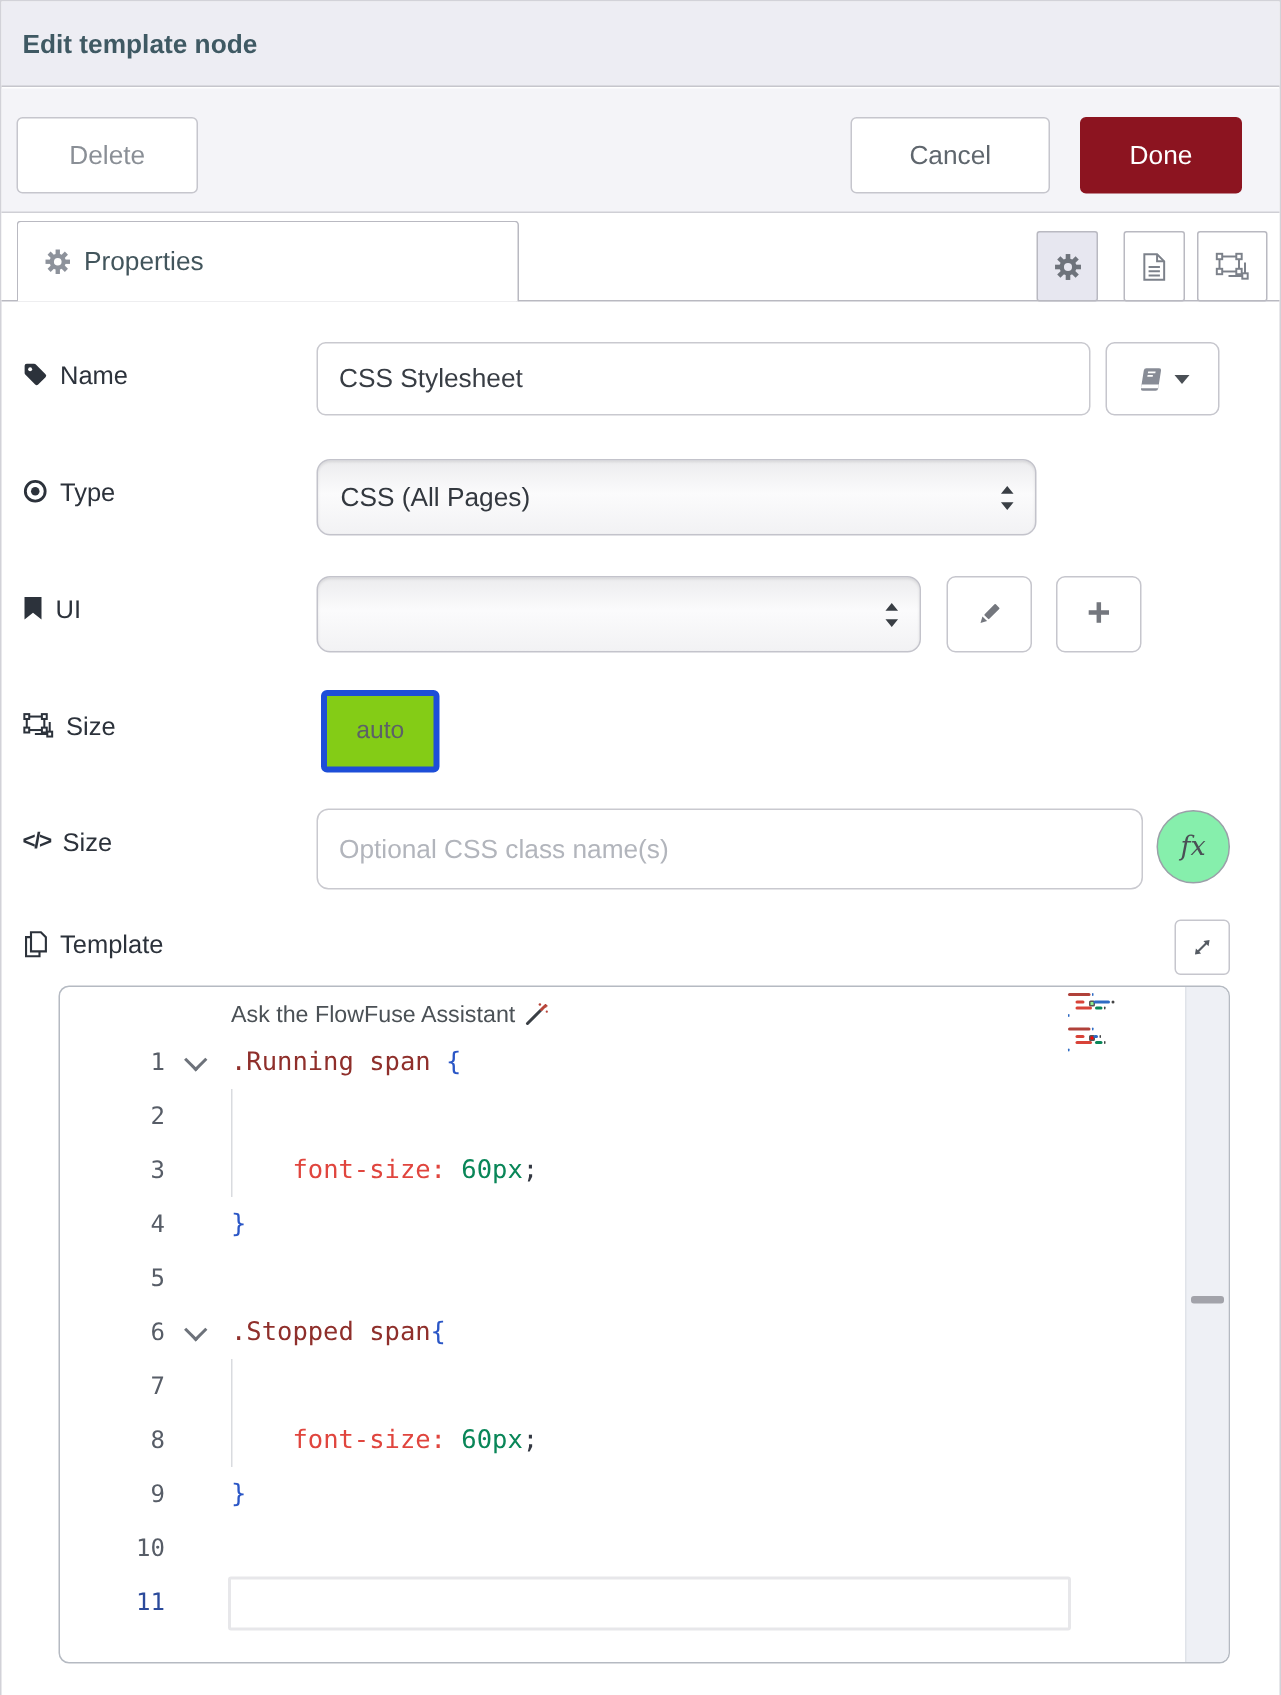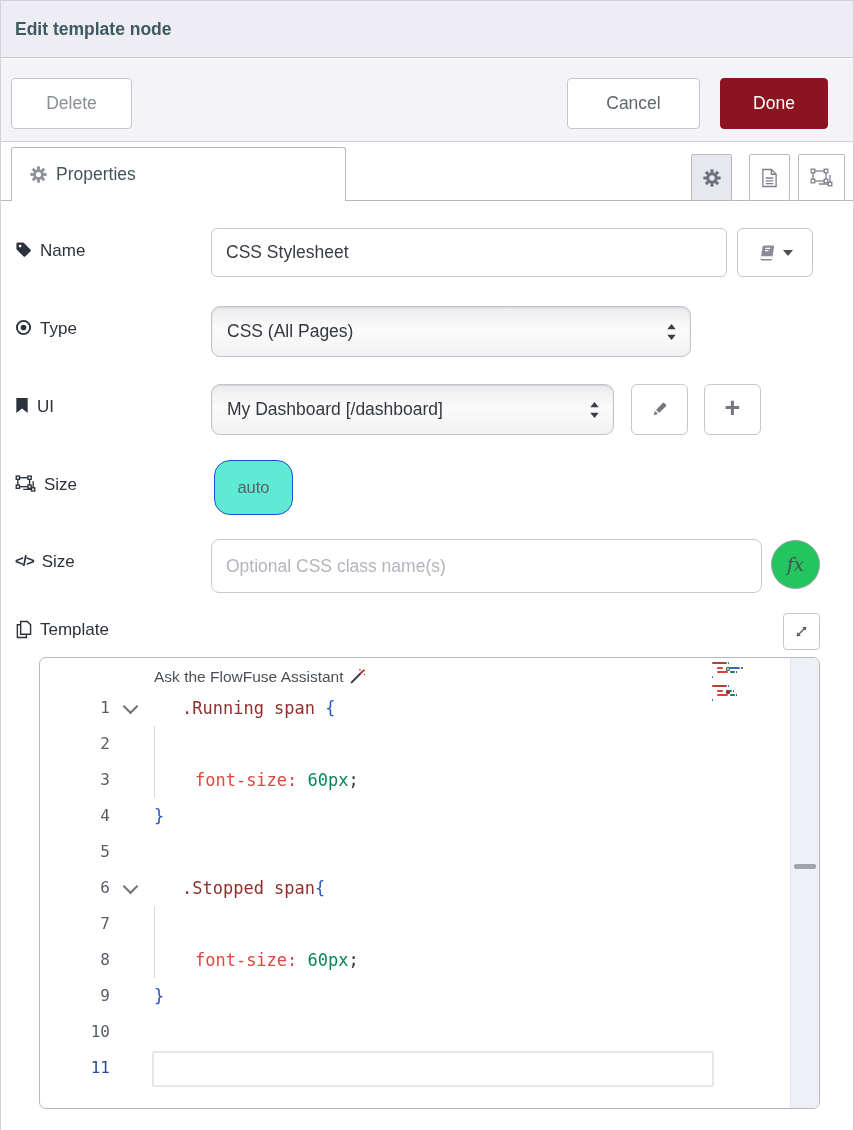--- a/index.html
+++ b/index.html
@@ -43,45 +43,45 @@
        font-family:"Liberation Sans",sans-serif;font-size:17.5px;color:#383d44;padding:0 14px;outline:none;}
   .tin::placeholder{color:#b2b5bc;}
   .sel{position:absolute;box-sizing:border-box;border:1px solid #c3c3cb;border-radius:9px;cursor:pointer;
        background:linear-gradient(180deg,#ececee 0%,#fbfbfc 45%,#f2f2f4 100%);
        box-shadow:inset 0 1px 2px rgba(0,0,0,.10);
        display:flex;align-items:center;font-size:17.5px;color:#33383f;padding:0 15px;}
   .sel .carets{position:absolute;right:13px;top:50%;transform:translateY(-50%);}
   .sqbtn{position:absolute;box-sizing:border-box;border:1px solid #c6c6cd;border-radius:6px;background:#fff;
          display:flex;align-items:center;justify-content:center;cursor:pointer;}
   .fxbtn{position:absolute;left:770px;top:539px;width:47px;height:47px;border-radius:50%;
-         border:1px solid #9aa0a8;background:#22c55e;display:flex;align-items:center;justify-content:center;cursor:pointer;
+         border:1px solid #9aa0a8;background:#86efac;display:flex;align-items:center;justify-content:center;cursor:pointer;
          font-family:"DejaVu Serif",serif;font-style:italic;font-size:18px;color:#4a4f55;}
-  .autobtn{position:absolute;left:213px;top:459px;width:79px;height:55px;border:1px solid #1d4ed8;border-radius:16px;
-           background:#5eead4;font-size:16.5px;color:#5c6167;font-family:"Liberation Sans",sans-serif;cursor:pointer;}
+  .autobtn{position:absolute;left:213px;top:459px;width:79px;height:55px;border:4px solid #1d4ed8;border-radius:4px;
+           background:#84cc16;font-size:16.5px;color:#5c6167;font-family:"Liberation Sans",sans-serif;cursor:pointer;}
   .plus{font-size:27px;color:#74777e;font-weight:bold;line-height:1;margin-top:-3px;}
   .bookcaret{width:0;height:0;border-left:5px solid transparent;border-right:5px solid transparent;
              border-top:6px solid #4a4f55;margin-left:7px;}
   .classicon{font-size:15px;font-weight:bold;color:#2c323b;letter-spacing:-1px;}
 
   
   .editor{position:absolute;left:38px;top:656px;width:781px;height:452px;background:#fff;
           border:1px solid #b5bac2;border-radius:7px;box-sizing:border-box;overflow:hidden;}
   .hint{position:absolute;left:114px;top:5px;height:27px;display:flex;align-items:center;gap:5px;
         font-size:15.5px;color:#4b5156;cursor:pointer;}
   .crow{position:absolute;left:0;right:0;height:36px;}
   .lnum{position:absolute;left:0;width:70px;text-align:right;font-family:"DejaVu Sans Mono",monospace;
         font-size:16px;line-height:36px;color:#575d67;}
   .crow.active .lnum{color:#2b4a9b;}
   .fold{position:absolute;left:85px;top:11px;width:9px;height:9px;
         border-right:2px solid #6d727a;border-bottom:2px solid #6d727a;transform:rotate(45deg);}
   .guide{position:absolute;left:114px;top:0;width:1px;height:36px;background:#d9dbdf;}
   .ctext{position:absolute;left:114px;top:0;font-family:"DejaVu Sans Mono",monospace;font-size:17px;
          line-height:36px;white-space:pre;}
   .curline{position:absolute;left:112px;top:1px;width:558px;height:32px;border:2px solid #e7e7ea;border-radius:2px;}
-  .tk-sel{color:#8f2f2b;margin-left:28px;} .tk-prop{color:#e0453e;} .tk-val{color:#2e6bc4;}
+  .tk-sel{color:#8f2f2b;} .tk-prop{color:#e0453e;} .tk-val{color:#2e6bc4;}
   .tk-num{color:#098658;} .tk-brace{color:#2a56c6;} .tk-punct{color:#333842;} .tk-plain{color:#333842;}
   .swatch{display:inline-block;width:15px;height:15px;border:2px solid #000;box-sizing:border-box;
           vertical-align:-1px;margin-right:3px;}
   .minimap{position:absolute;left:672px;top:4px;width:78px;height:60px;}
   .mbar{position:absolute;height:2.2px;border-radius:1px;}
   .scrolltrack{position:absolute;right:0;top:0;bottom:0;width:28px;background:#eef0f5;border-left:1px solid #e0e3e9;}
   .scrollthumb{position:absolute;right:3px;top:206px;width:22px;height:5px;background:#a2a3aa;border-radius:2px;cursor:pointer;}
 
   svg{display:block;}
 </style>
@@ -198,21 +198,20 @@
 
   <div class="rowlabel" style="top:396px">
     <span>
       <svg width="14" height="17" viewBox="0 0 14 18">
           <path fill="#2c323b" d="M1 1h12v16l-6-4.8L1 17z"></path>
         </svg>
     </span>
     <span>UI</span>
   </div>
   <div class="sel" style="left:210px;top:383px;width:403px;height:51px">
-    <span>My Dashboard [/dashboard]</span>
     <span class="carets">
       <svg width="11" height="19" viewBox="0 0 11 19">
           <path fill="#3a3f45" d="M5.5 1.5l4.2 5.2H1.3zM5.5 17.5L1.3 12.3h8.4z"></path>
         </svg>
     </span>
   </div>
   <div class="sqbtn" style="left:630px;top:383px;width:57px;height:51px">
     <span>
       <svg width="19" height="19" viewBox="0 0 18 18">
           <g fill="#74777e" transform="rotate(45 9 9)">

